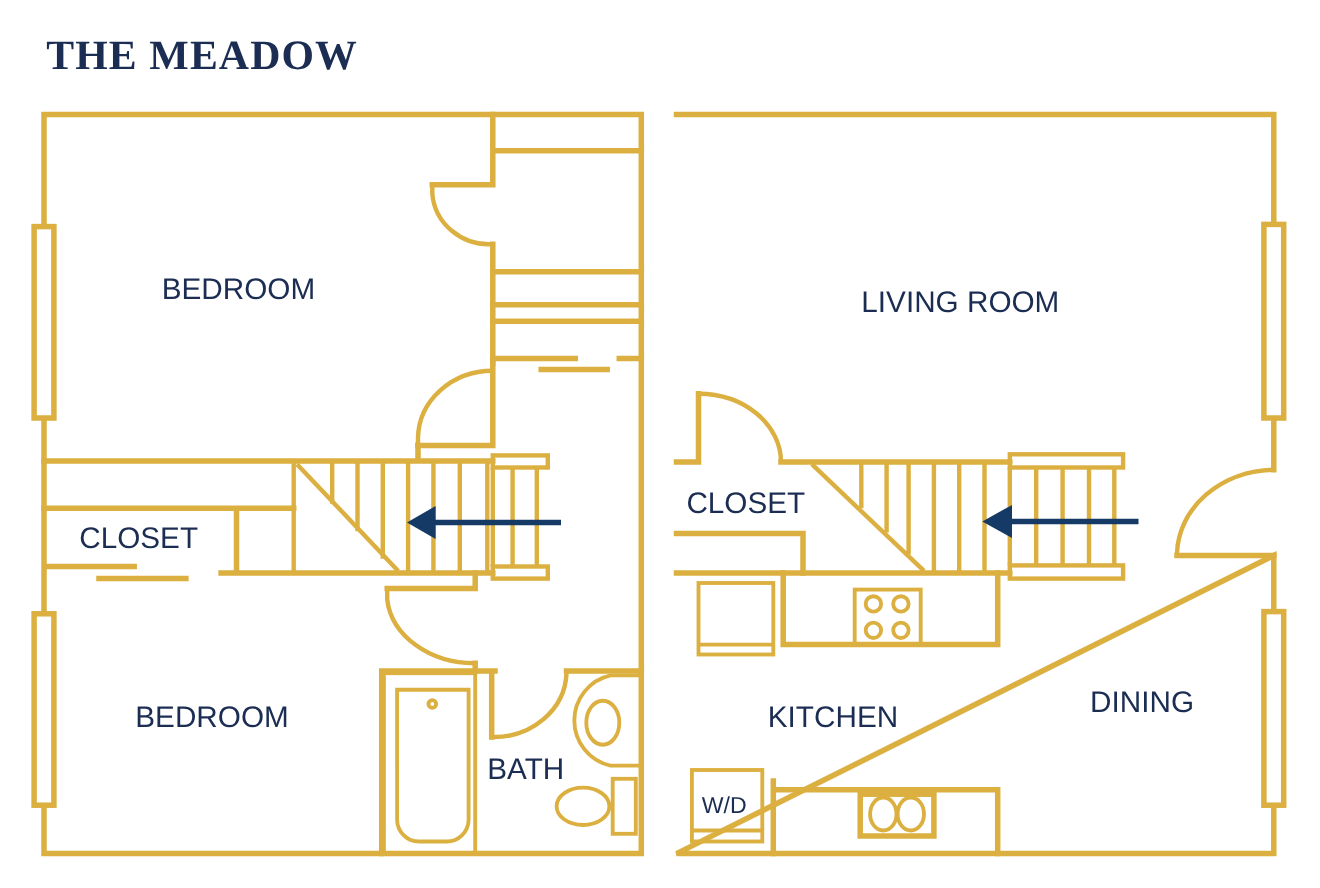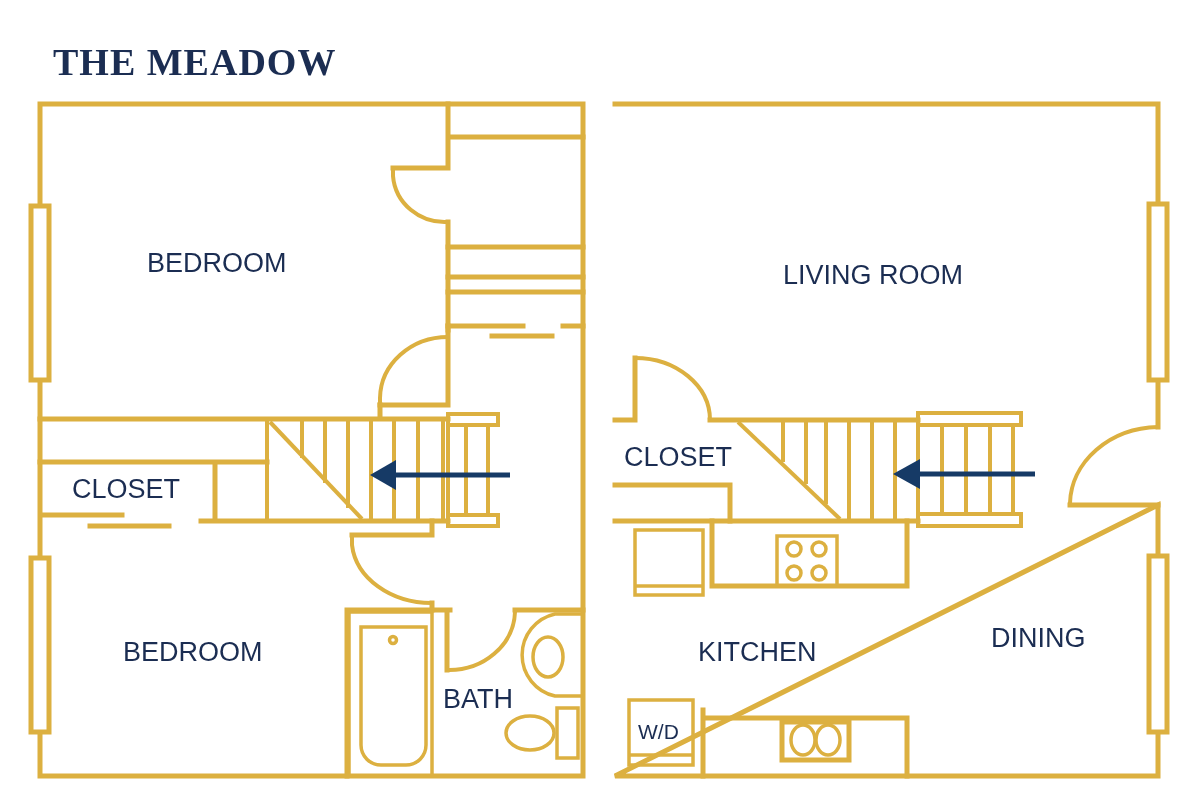--- a/index.html
+++ b/index.html
@@ -1,21 +1,21 @@
 <!DOCTYPE html>
 <html><head>
 <meta charset="utf-8">
 <style>
   html, body { margin: 0; padding: 0; background: #ffffff; }
   body { width: 1200px; height: 807px; position: relative; overflow: hidden; }
   .title {
     position: absolute; left: 38px; top: 24px;
     font-family: "Liberation Serif", "DejaVu Serif", serif;
     font-weight: bold; font-size: 38px; letter-spacing: 1px;
-    color: #1b2d52; margin: 15px; line-height: 46px;
+    color: #1b2d52; margin: 4px; line-height: 46px;
   }
   svg.plan { position: absolute; left: 0; top: 0; }
   .wall { fill: none; stroke: #dcb040; stroke-width: 5; stroke-linecap: square; stroke-linejoin: miter; }
   .thin { fill: none; stroke: #dcb040; stroke-width: 4; }
   .fix { fill: none; stroke: #dcb040; stroke-width: 3.5; }
   .win { fill: #ffffff; stroke: #dcb040; stroke-width: 5; }
   .lbl { font-family: "Liberation Sans", "DejaVu Sans", sans-serif; fill: #1b2d52; font-size: 27px; }
   .lbl-sm { font-family: "Liberation Sans", "DejaVu Sans", sans-serif; fill: #1b2d52; font-size: 21px; }
   .arrow-line { stroke: #163a66; stroke-width: 5; }
   .arrow-head { fill: #163a66; }

